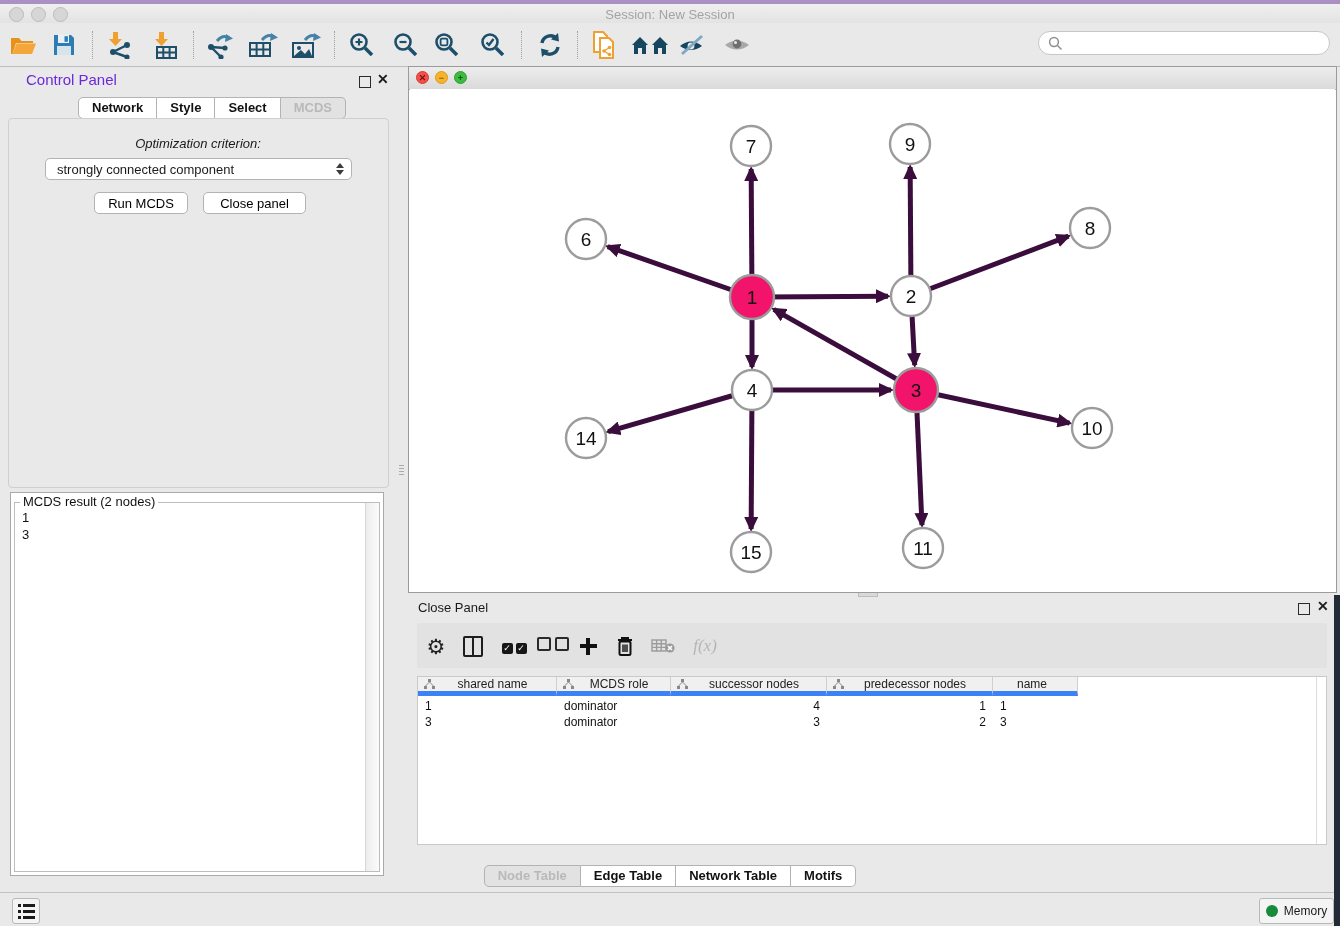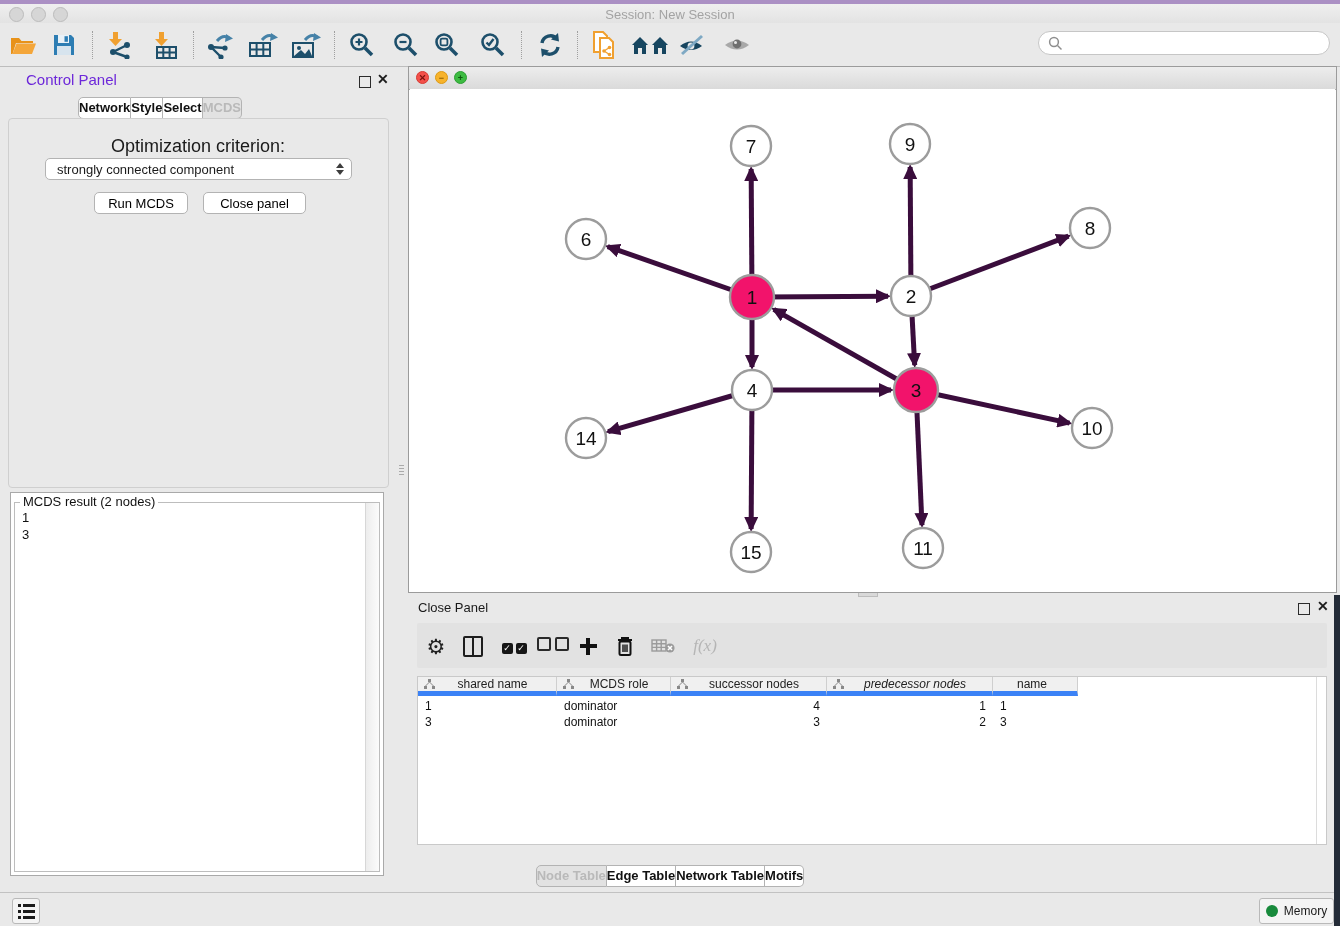--- a/index.html
+++ b/index.html
@@ -18,27 +18,27 @@
   .tbtn{position:absolute;top:5px;width:34px;height:34px;display:flex;align-items:center;justify-content:center;cursor:pointer;}
   .tsep{position:absolute;top:8px;width:0;height:28px;border-left:1px dotted #9f9f9f;}
   .searchbox{position:absolute;left:1038px;top:8px;width:292px;height:24px;background:#fff;border:1px solid #c6c6c6;border-radius:13px;display:flex;align-items:center;padding-left:9px;box-sizing:border-box;}
   .searchbox input{border:none;outline:none;flex:1;font-size:13px;background:transparent;font-family:"Liberation Sans",sans-serif;}
 
   
   .cpanel-title{left:26px;top:71px;font-size:15px;color:#6d28d9;}
   .float-ico{width:10px;height:10px;border:1.5px solid #2b2b2b;display:inline-block;}
   .close-ico{font-size:14px;font-weight:bold;color:#1c1c1c;line-height:10px;}
   .seg{display:flex;}
-  .seg-tab{height:20px;line-height:20px;padding:0 0;background:#fff;border:1px solid #b3b3b3;border-left:none;
+  .seg-tab{height:20px;line-height:20px;padding:0 13px;background:#fff;border:1px solid #b3b3b3;border-left:none;
            font-size:13px;font-weight:600;color:#111;cursor:pointer;white-space:nowrap;text-align:center;}
   .seg-tab:first-child{border-left:1px solid #b3b3b3;border-radius:5px 0 0 5px;}
   .seg-tab:last-child{border-radius:0 5px 5px 0;}
   .seg-tab.active{background:#e2e2e2;color:#b9b9b9;}
   .cp-box{left:8px;top:118px;width:379px;height:368px;border:1px solid #cfcfcf;border-radius:4px;}
-  .opt-label{left:8px;top:136px;width:380px;text-align:center;font-size:18px;}
+  .opt-label{left:8px;top:136px;width:380px;text-align:center;font-size:13px;font-style:italic;}
   .dropdown{left:45px;top:158px;width:307px;height:22px;background:#fff;border:1px solid #b3b3b3;border-radius:5px;
             display:flex;align-items:center;font-size:13px;padding-left:11px;box-sizing:border-box;cursor:pointer;}
   .dd-arrows{margin-left:auto;margin-right:7px;display:flex;flex-direction:column;gap:2px;}
   .dd-arrows i{display:block;width:0;height:0;border-left:4px solid transparent;border-right:4px solid transparent;}
   .dd-up{border-bottom:5px solid #3c3c3c;}
   .dd-down{border-top:5px solid #3c3c3c;}
   .aq-btn{position:absolute;height:22px;background:#fff;border:1px solid #b3b3b3;border-radius:5px;font-size:13px;
           display:flex;align-items:center;justify-content:center;cursor:pointer;font-family:"Liberation Sans",sans-serif;}
   .result-panel{left:10px;top:492px;width:374px;height:384px;background:#fff;border:1px solid #a9a9a9;box-sizing:border-box;}
   .result-fieldset{position:absolute;left:3px;top:9px;right:3px;bottom:3px;border:1px solid #bdbdbd;}
@@ -426,21 +426,21 @@
     </div>
     <div class="thead-cell" style="left:253px;width:156px;">
       <svg width="11" height="11" viewBox="0 0 11 11" style="margin-left:6px;">
           <rect x="4" y="0" width="3" height="3" fill="#888"></rect>
           <rect x="0" y="7" width="3" height="3" fill="#888"></rect>
           <rect x="8" y="7" width="3" height="3" fill="#888"></rect>
           <path d="M5.5 3 L1.5 7 M5.5 3 L9.5 7" stroke="#888" stroke-width="1"></path>
         </svg>
       <span class="lbl">successor nodes</span>
     </div>
-    <div class="thead-cell" style="left:409px;width:166px;font-style:italic;">
+    <div class="thead-cell" style="left:409px;width:166px;">
       <svg width="11" height="11" viewBox="0 0 11 11" style="margin-left:6px;">
           <rect x="4" y="0" width="3" height="3" fill="#888"></rect>
           <rect x="0" y="7" width="3" height="3" fill="#888"></rect>
           <rect x="8" y="7" width="3" height="3" fill="#888"></rect>
           <path d="M5.5 3 L1.5 7 M5.5 3 L9.5 7" stroke="#888" stroke-width="1"></path>
         </svg>
       <span class="lbl">predecessor nodes</span>
     </div>
     <div class="thead-cell" style="left:575px;width:85px;">
       <span class="lbl">name</span>

